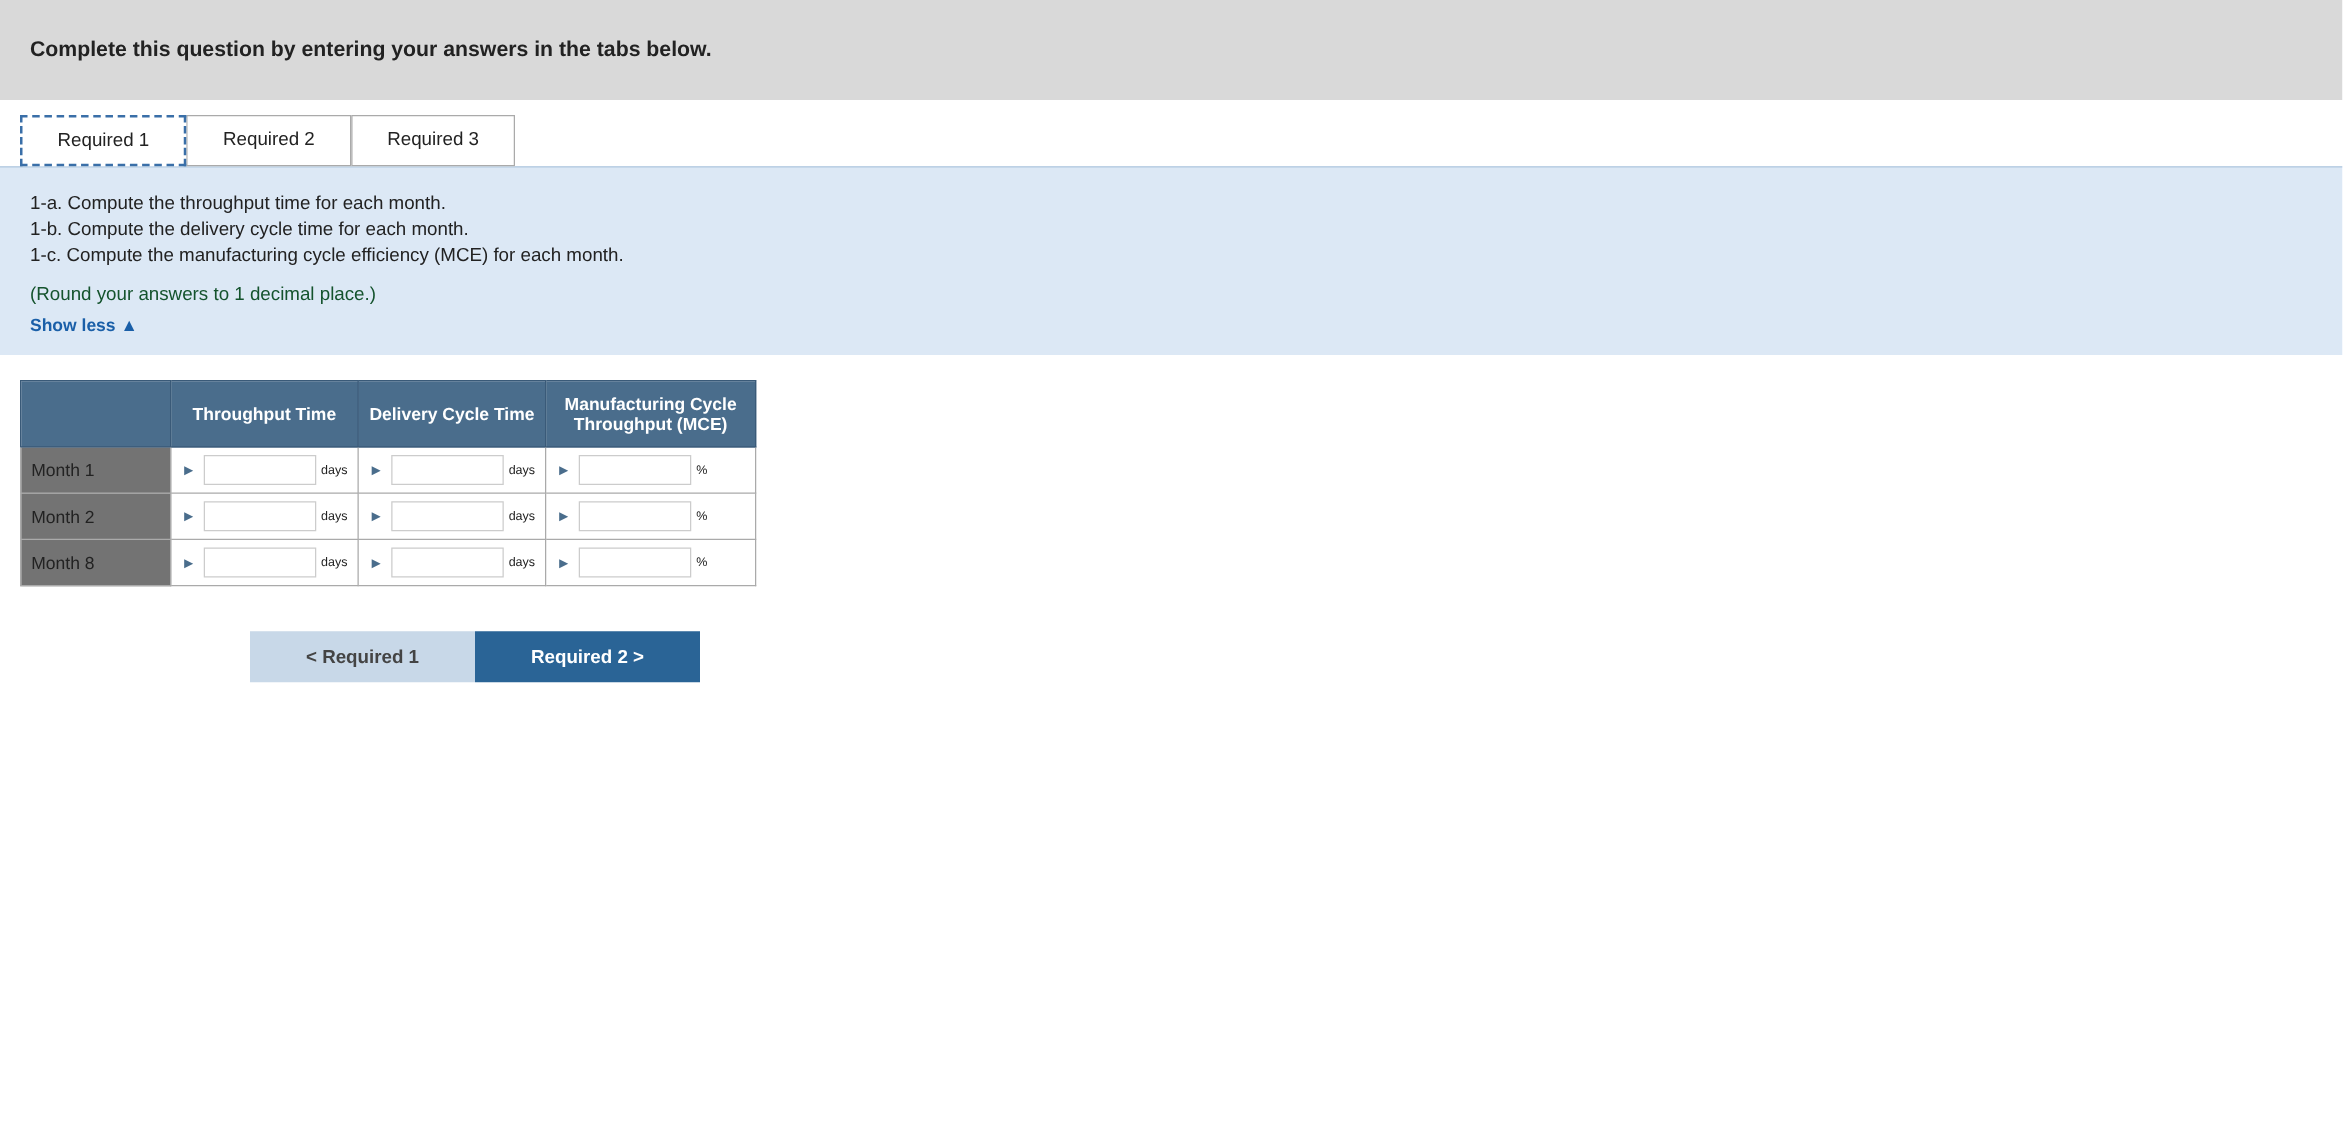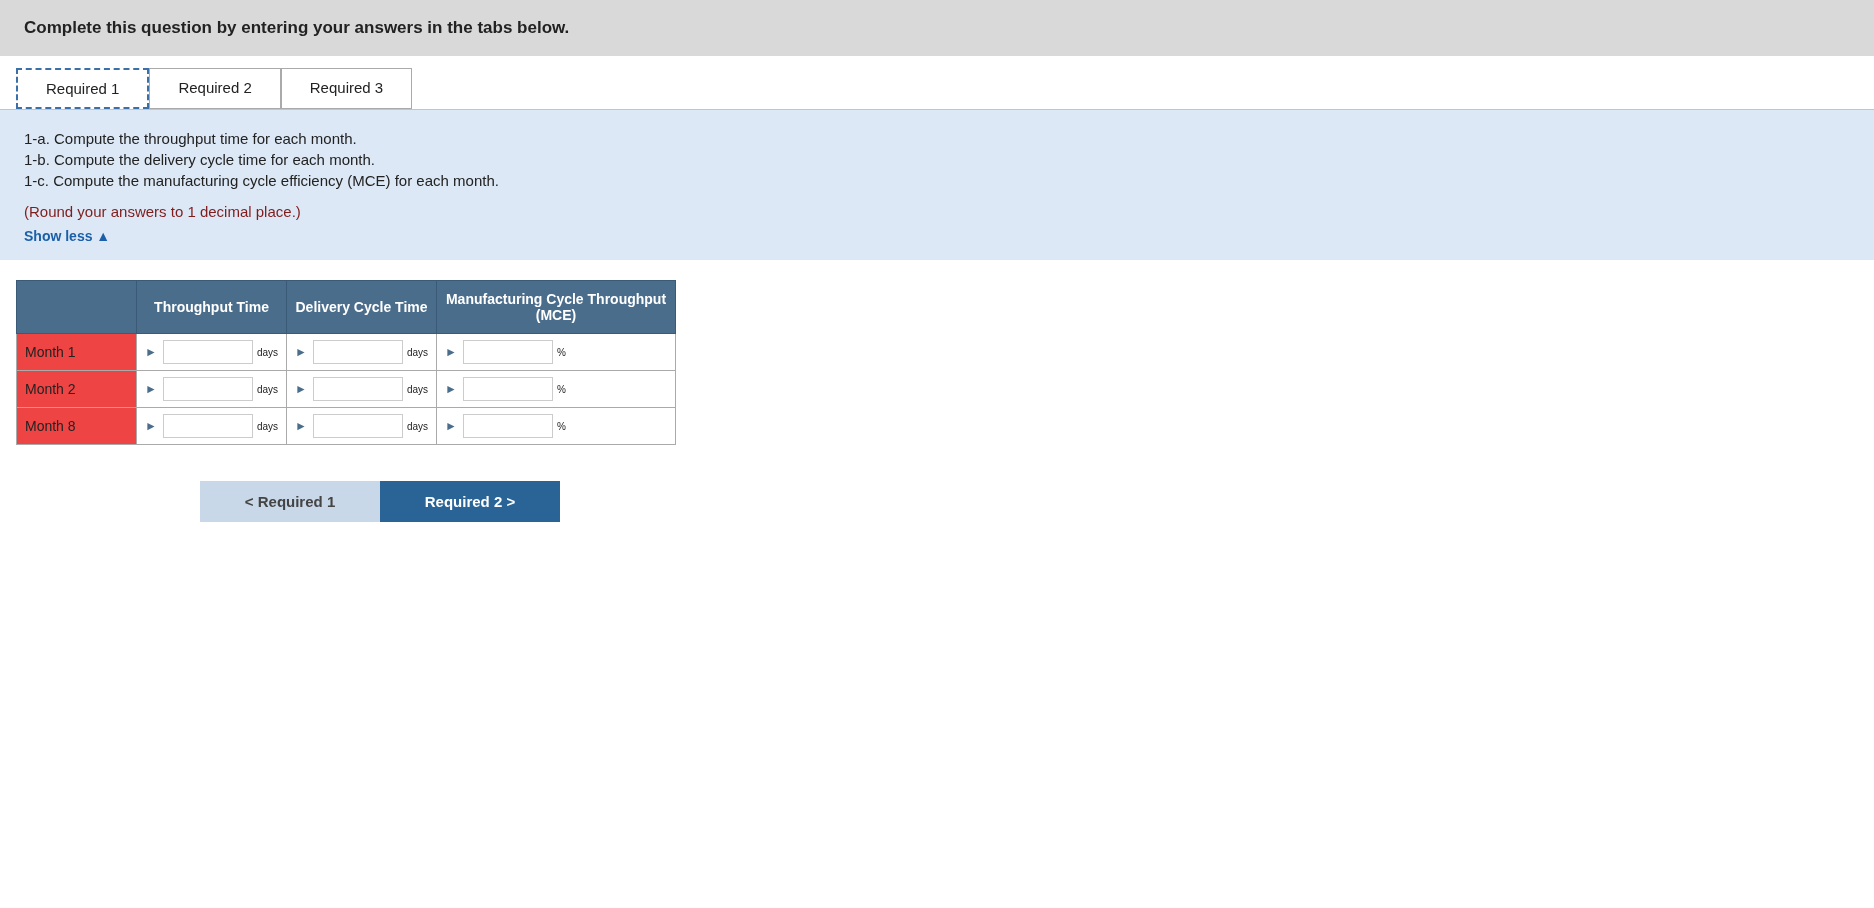--- a/index.html
+++ b/index.html
@@ -5,21 +5,21 @@
     * { box-sizing: border-box; margin: 0; padding: 0; }
     body {
       font-family: Arial, sans-serif;
       font-size: 15px;
       background: #fff;
       color: #222;
     }
 
     .header-bar {
       background: #d9d9d9;
-      padding: 18px 24px;
+      padding: 30px 24px;
       font-weight: bold;
       font-size: 17px;
     }
 
     .tabs-container {
       padding: 12px 16px 0 16px;
       display: flex;
       gap: 0;
     }
 
@@ -50,21 +50,21 @@
       margin-top: 0;
     }
 
     .instructions-panel p {
       margin-bottom: 4px;
       font-size: 15px;
       color: #222;
     }
 
     .instructions-panel .round-note {
-      color: #7f1d1d;
+      color: #14532d;
       margin-top: 14px;
       font-size: 15px;
     }
 
     .show-less {
       color: #1a5fa8;
       font-weight: bold;
       font-size: 14px;
       cursor: pointer;
       margin-top: 8px;
@@ -73,21 +73,21 @@
     .show-less::after {
       content: ' ▲';
     }
 
     .table-section {
       padding: 20px 16px 16px 16px;
     }
 
     table {
       border-collapse: collapse;
-      width: 660px;
+      width: 589px;
     }
 
     table thead tr th {
       background: #4a6d8c;
       color: #fff;
       font-weight: bold;
       text-align: center;
       padding: 10px 8px;
       border: 1px solid #3a5a78;
       font-size: 14px;
@@ -100,21 +100,21 @@
 
     table tbody tr td {
       border: 1px solid #aaa;
       padding: 6px 8px;
       vertical-align: middle;
       font-size: 14px;
     }
 
     table tbody tr td:first-child {
       width: 120px;
-      background: #ef4444;
+      background: #737373;
     }
 
     .input-cell {
       display: flex;
       align-items: center;
       gap: 4px;
     }
 
     .cell-arrow {
       color: #4a6d8c;

